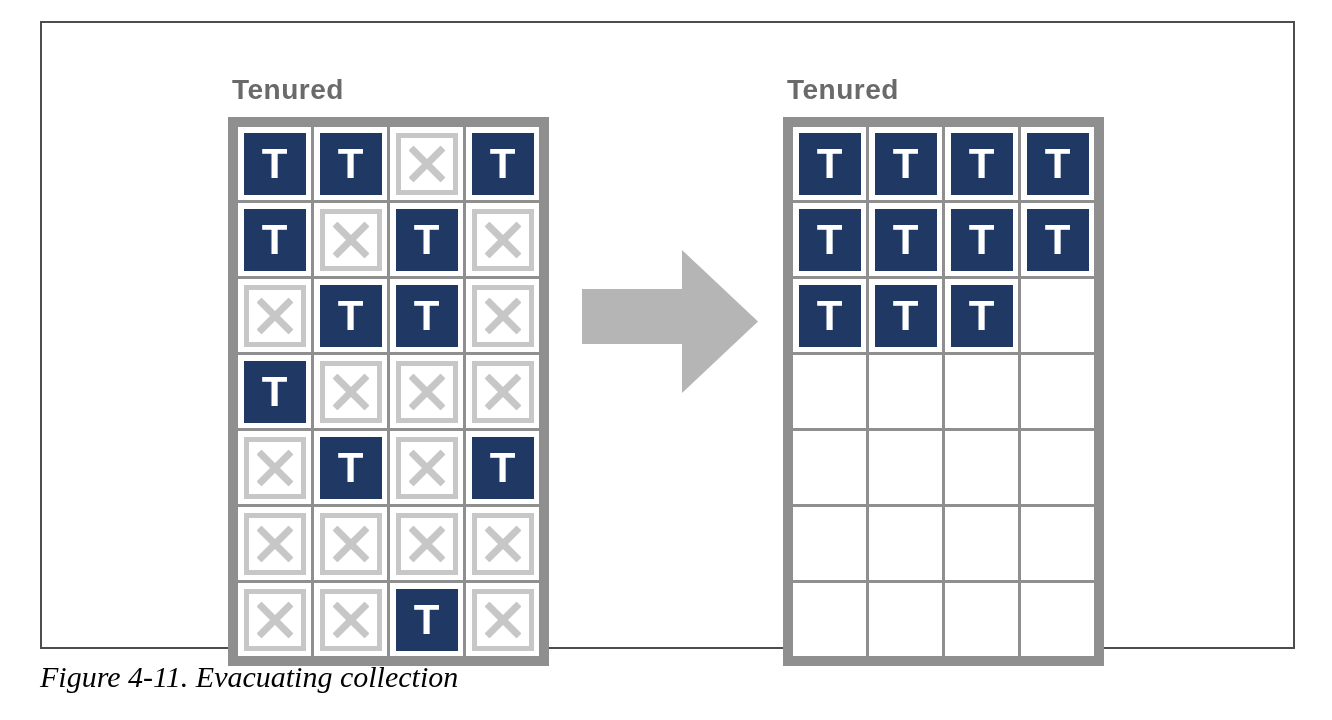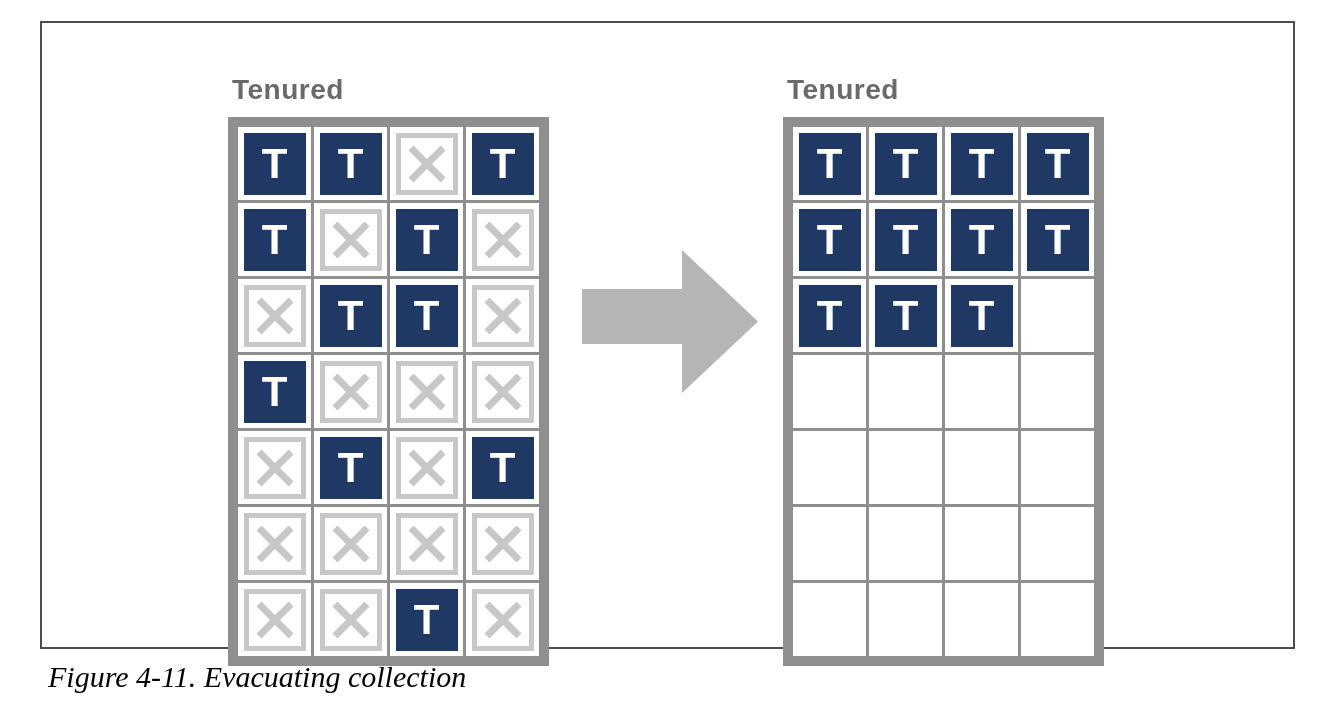--- a/index.html
+++ b/index.html
@@ -33,21 +33,21 @@
     width:62px; height:62px; box-sizing:border-box;
     border:5px solid var(--c-dead,#c7c7c7); background:#fff;
     display:flex; align-items:center; justify-content:center;
   }
   .xsq svg { width:36px; height:36px; display:block; }
   .xsq line { stroke:var(--c-dead,#c7c7c7); stroke-width:7; }
   .arrow-wrap { position:absolute; left:540px; top:227px; width:176px; height:143px; }
   .arrow-wrap svg { width:100%; height:100%; display:block; }
   .arrow-wrap polygon { fill:var(--c-arrow,#b5b5b5); }
   .caption {
-    position:absolute; left:48px; top:660px; margin:0;
+    position:absolute; left:40px; top:660px; margin:0;
     font-family:"Liberation Serif", serif; font-style:italic;
     font-size:30px; color:var(--c-caption,#000);
   }
 </style>
 </head>
 <body>
 
 <div class="page">
   <div class="figure-frame">
 

